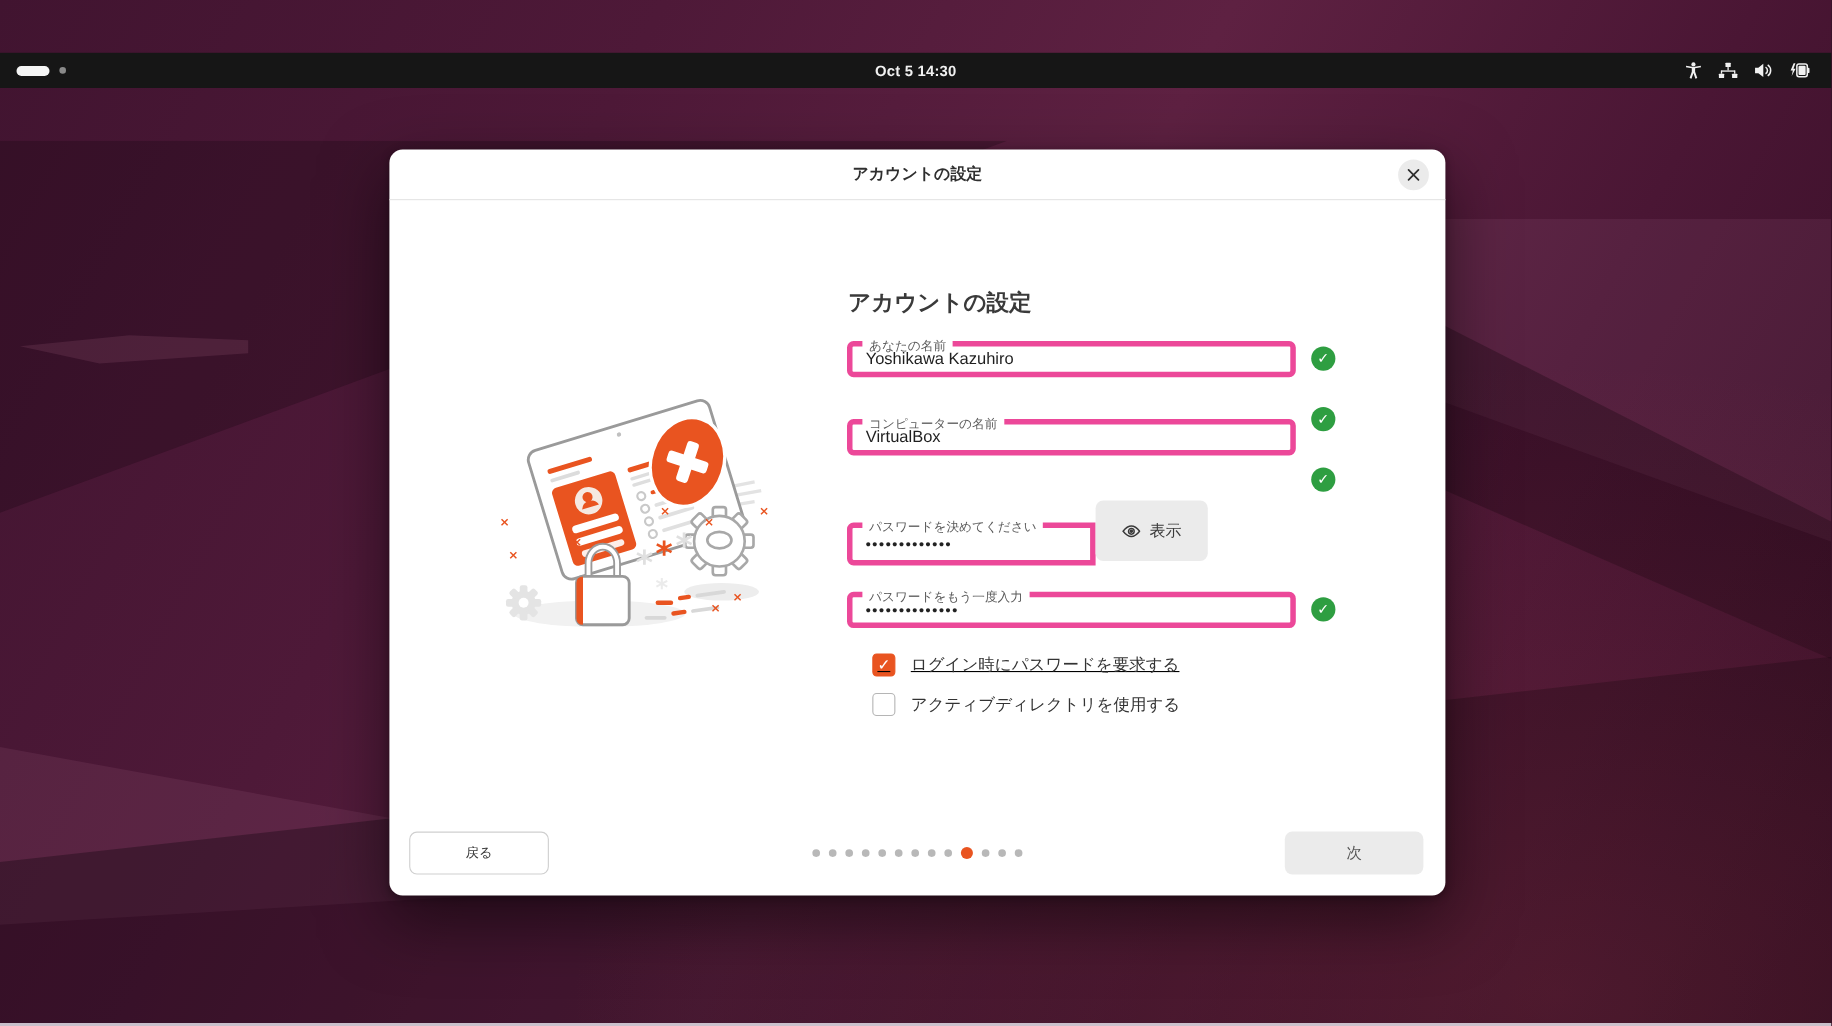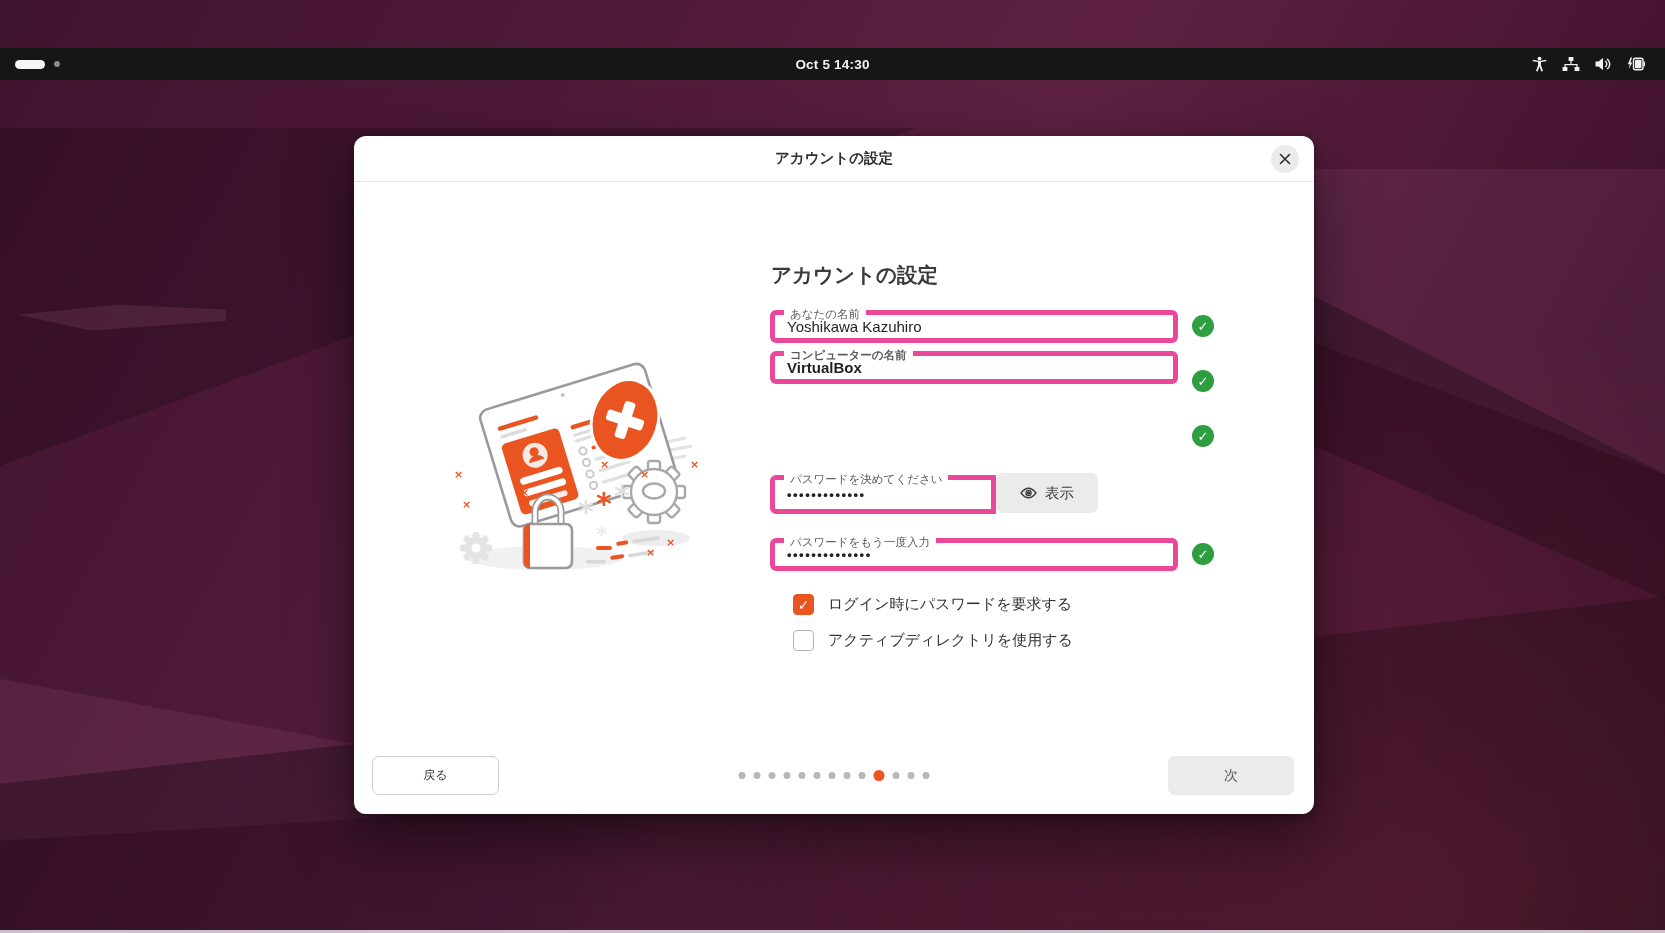--- a/index.html
+++ b/index.html
@@ -50,34 +50,34 @@
 
   
   .page-heading { position:absolute; left:417px; top:79px; font-size:20.5px; color:#3a3a3a; }
   .field { position:absolute; left:416px; width:408px; height:33px;
     border:5px solid #ec4899; border-radius:6px; background:#fff; }
   .field .flabel { position:absolute; top:-8px; left:9px; background:#fff; padding:0 6px;
     font-size:11.5px; color:#5a5a5a; white-space:nowrap; }
   .field .fvalue { position:absolute; left:12px; top:0; height:100%; display:flex; align-items:center;
     font-size:15px; color:#1f1f1f; }
   .field .fvalue.masked { font-size:13px; letter-spacing:1.5px; font-weight:700; color:#222; }
-  .f1 { top:128px; } .f2 { top:169px;font-weight:bold; } .f3 { top:238px; }
+  .f1 { top:128px; } .f2 { top:199px; } .f3 { top:238px; }
   .f4 { top:293px; width:226px; height:39px; border-radius:6px 0 0 6px;padding-left:25px; }
   .f5 { top:356px; }
-  .show-btn { position:absolute; left:642px; top:291px; width:102px; height:40px;
+  .show-btn { position:absolute; left:642px; top:273px; width:102px; height:55px;
     background:#ebebeb; border:none; border-radius:7px; display:flex; align-items:center; justify-content:center;
     gap:8px; font-size:14.5px; color:#3a3a3a; font-family:inherit; }
   .valid-badge { position:absolute; width:22px; height:22px; border-radius:50%; background:#2e9e41;
     color:#fff; display:flex; align-items:center; justify-content:center; font-size:13px; font-weight:700; left:838px; }
   .valid-badge::after { content:"✓"; }
   .vb1 { top:133px; } .vb2 { top:188px; } .vb3 { top:243px; } .vb5 { top:361px; }
 
   
   .checkbox-row { position:absolute; left:439px; display:flex; align-items:center; gap:14px; }
-  .cb1 { top:412px; } .cb2 { top:448px; }
+  .cb1 { top:412px;text-decoration:underline; } .cb2 { top:448px; }
   .cbox { width:21px; height:21px; border-radius:4px; border:1.5px solid #b5b5b5; background:#fff;
     display:flex; align-items:center; justify-content:center; flex:0 0 auto; }
   .checkbox-row.checked .cbox { background:#e95420; border-color:#e95420; }
   .checkbox-row.checked .cbox::after { content:"✓"; color:#fff; font-size:14px; font-weight:700; }
   .cblabel { font-size:15px; color:#333; }
 
   
   .back-btn { position:absolute; left:18px; bottom:19px; width:127px; height:39px;
     background:#fff; border:1px solid #cfcfcf; border-radius:7px; font-size:12px; color:#3a3a3a; font-family:inherit; }
   .next-btn { position:absolute; right:20px; bottom:19px; width:126px; height:39px;

